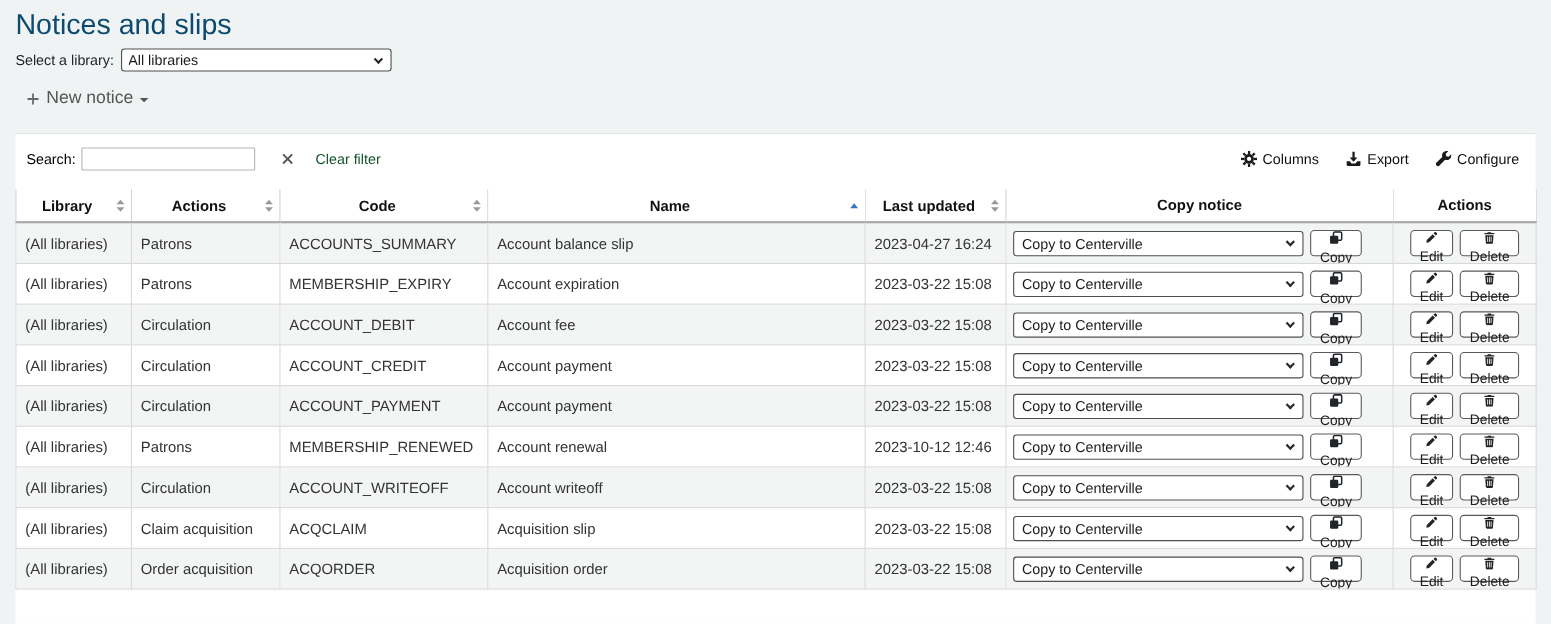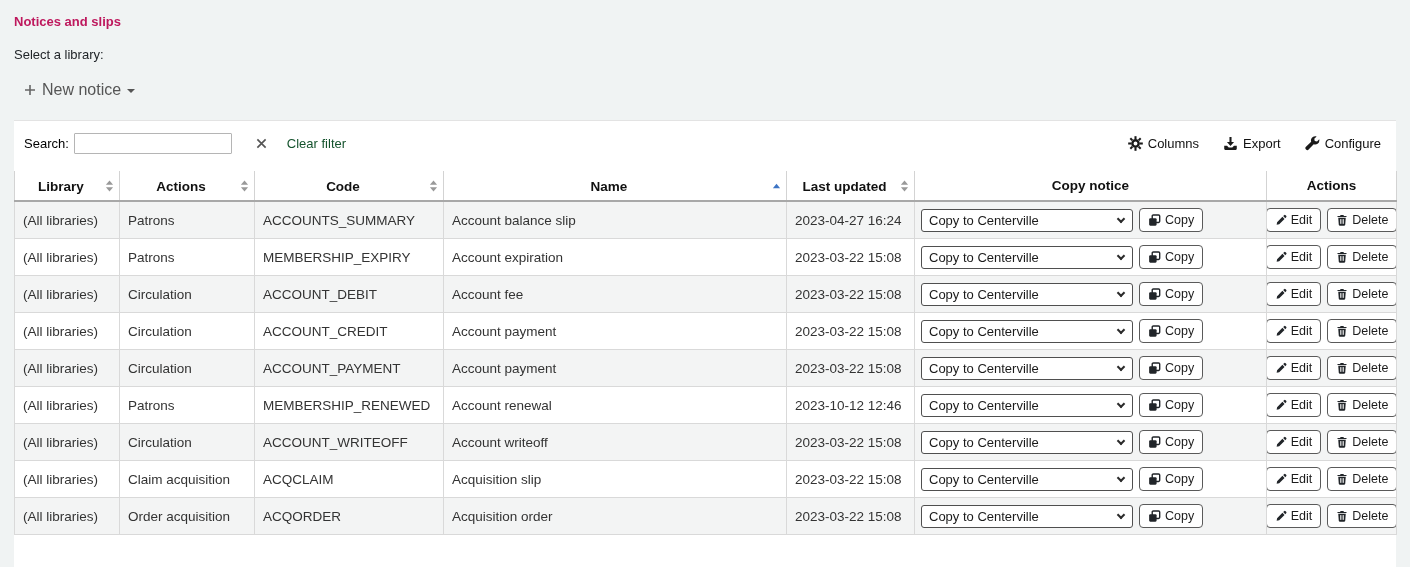--- a/index.html
+++ b/index.html
@@ -3,35 +3,35 @@
 <meta charset="utf-8">
 <style>
   * { box-sizing: border-box; margin: 0; padding: 0; }
   html, body { width: 1410px; height: 567px; overflow: hidden; }
   body {
     background: #f0f3f3;
     font-family: "Liberation Sans", sans-serif;
     color: #212529;
   }
   .page-title {
-    font-size: 13px; font-weight: 700; color: #be185d;
+    font-size: 26px; font-weight: 400; color: #0c4a6e;
     margin: 11px 0 0 14px; line-height: 22px;
   }
   .lib-row {
     margin: 10px 0 0 14px; font-size: 13px; color: #212529;
     display: flex; align-items: center; gap: 6px; height: 23px;
   }
   .sel-wrap { position: relative; display: inline-flex; }
   select {
     appearance: none; -webkit-appearance: none;
     background: #fff; border: 1px solid #4f4f4f; border-radius: 3px;
     font-family: "Liberation Sans", sans-serif; font-size: 13px; color: #1a1a1a;
   }
   .big select { width: 246px; height: 21px; padding: 0 24px 0 6px; }
-  .row-sel select { width: 212px; height: 23px; padding: 0 24px 0 7px; }
+  .row-sel select { width: 264px; height: 23px; padding: 0 24px 0 7px; }
   .chev {
     position: absolute; right: 9px; top: 50%; width: 6px; height: 6px;
     border-right: 2px solid #2b2b2b; border-bottom: 2px solid #2b2b2b;
     transform: translateY(-68%) rotate(45deg); pointer-events: none;
   }
   .new-notice {
     margin: 16px 0 0 24px; display: inline-flex; align-items: center; gap: 6px;
     font-size: 16px; color: #555; cursor: pointer; height: 16px;
   }
   .caret-down {
@@ -82,33 +82,39 @@
   tbody tr { height: 37px; }
   tbody tr:nth-child(odd) { background: #f3f4f4; }
   tbody tr:nth-child(even) { background: #ffffff; }
   td.copy-cell, td.actions-cell { padding: 6px 6px; }
   .copy-wrap { display: flex; align-items: center; gap: 6px; }
   .act-wrap { display: flex; align-items: center; justify-content: center; gap: 6px; }
   .btn {
     display: inline-flex; align-items: center; gap: 4px; height: 24px;
     padding: 0 8px; background: #fff; border: 1px solid #5a5a5a; border-radius: 4px;
     font-family: "Liberation Sans", sans-serif; font-size: 12.5px; color: #1c1c1c;
-    cursor: pointer; white-space: nowrap;
+    cursor: pointer; white-space: nowrap; flex-direction: column;
   }
   .ic { flex: 0 0 auto; display: block; }
 </style>
 </head>
 <body>
 
 
 
 <h1 class="page-title">Notices and slips</h1>
 
 <div class="lib-row">
   <span>Select a library:</span>
+  <span class="sel-wrap big">
+    <select>
+      <option>All libraries</option>
+    </select>
+    <span class="chev"></span>
+  </span>
 </div>
 
 <div class="new-notice">
   <svg class="ic" viewBox="0 0 12 12" width="12" height="12">
       <path d="M6 1v10M1 6h10" stroke="#666" stroke-width="1.6" fill="none"></path>
     </svg>
   <span>New notice</span>
   <span class="caret-down"></span>
 </div>
 

